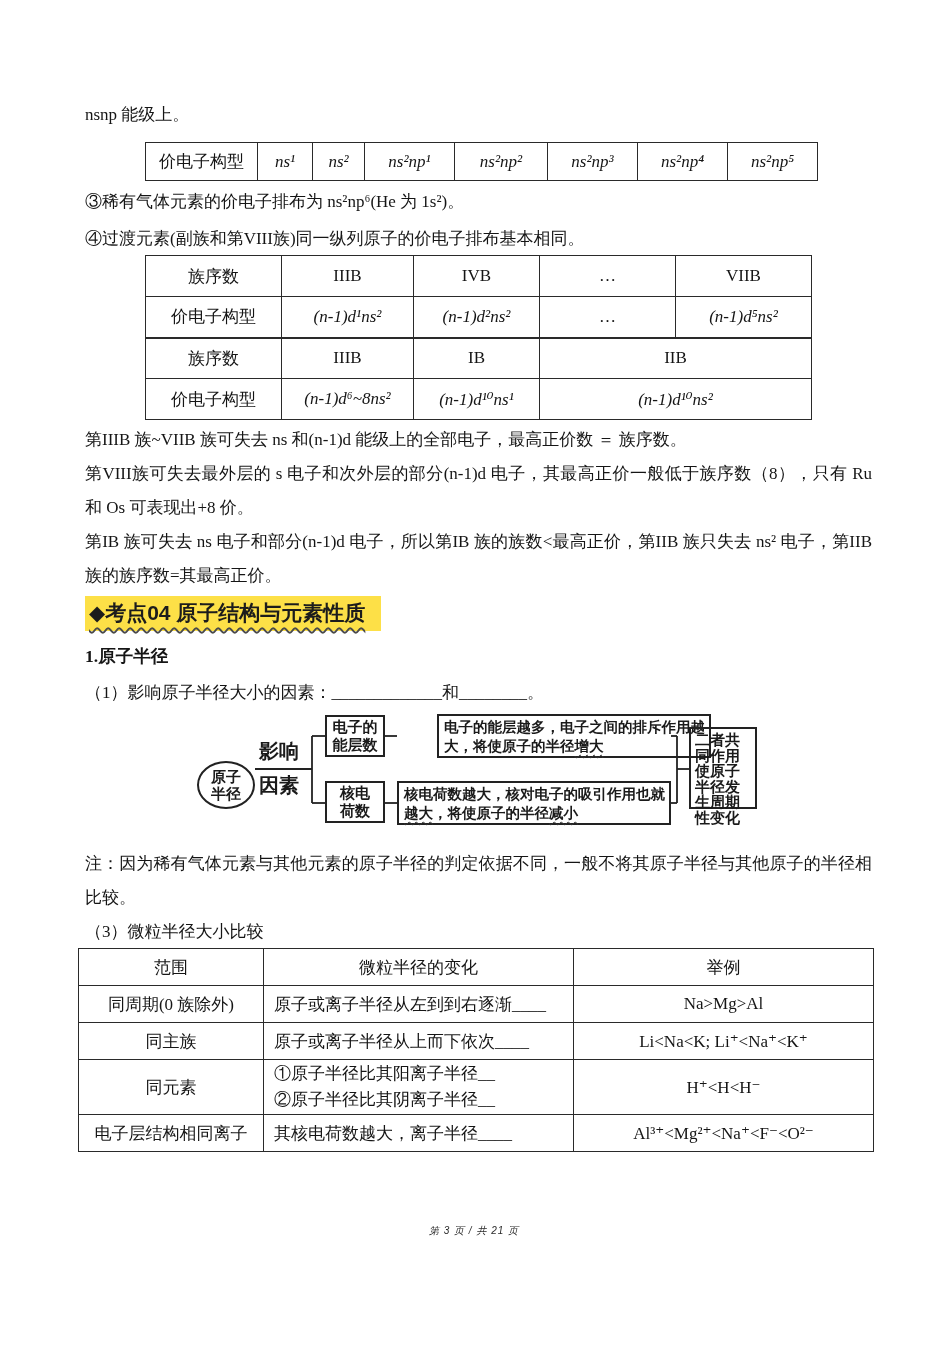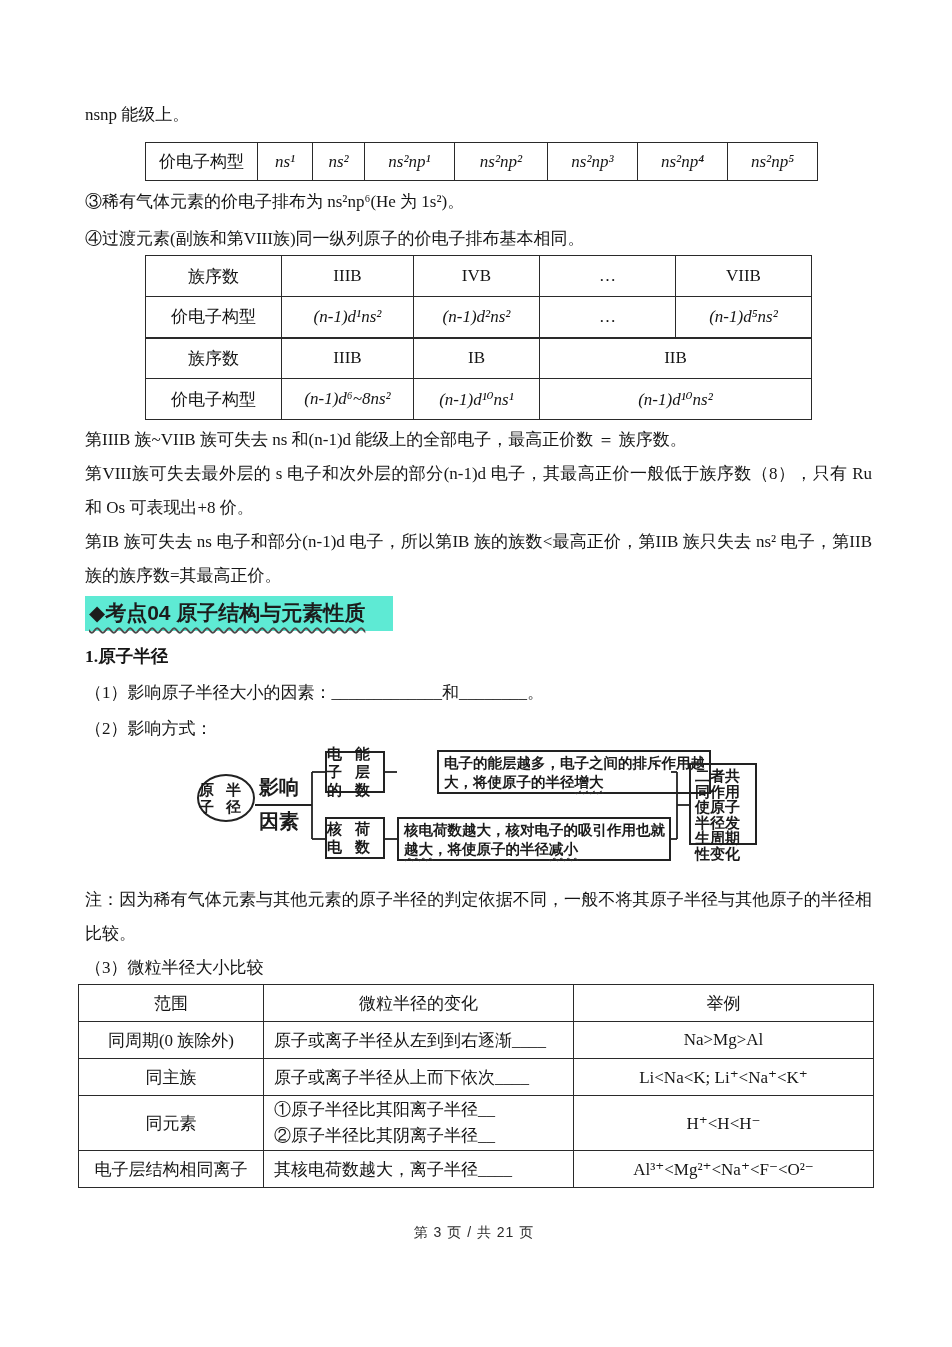--- a/index.html
+++ b/index.html
@@ -34,57 +34,57 @@
   .n3 { margin-top: 9px; }
   .n4 { margin-top: 13px; }
 
   .para { line-height: 34px; text-align: justify; }
   .p-first { margin-top: 3px; }
 
   
   .topic-wrap { margin-top: 3px; }
   .topic {
     display: inline-block;
-    background: #5eead4;
+    background: #fde047;
     font-family: "Liberation Sans", "DejaVu Sans", sans-serif;
     font-weight: bold;
     font-size: 21px;
     color: #1c1c1c;
-    padding: 3px 28px 4px 4px;
+    padding: 3px 16px 4px 4px;
     text-decoration: underline wavy #4a4a4a 2px;
     text-underline-offset: 7px;
   }
   .sub-title { font-weight: bold; margin-top: 15px; line-height: 21px; font-size: 17.5px; }
   .item { margin-top: 15px; line-height: 21px; }
 
   
   .diagram {
     position: relative;
     height: 128px;
     margin-top: 2px;
     font-family: "Liberation Sans", "DejaVu Sans", sans-serif;
     font-weight: bold;
     color: #1a1a1a;
   }
   .diagram svg { position: absolute; left: 0; top: 0; }
   .d-ellipse {
-    position: absolute; left: 112px; top: 33px;
+    position: absolute; left: 112px; top: 56px;
     width: 58px; height: 48px;
     border: 2px solid #222; border-radius: 50%;
-    display: flex; flex-direction: row; align-items: center; justify-content: center;
+    display: flex; flex-direction: column; align-items: center; justify-content: center;
     font-size: 15px; line-height: 17px;
   }
   .d-factor { position: absolute; left: 174px; width: 40px; font-size: 20px; line-height: 17px; }
   .f1 { top: 38px; }
   .f2 { top: 72px; }
   .d-box {
     position: absolute; left: 240px;
     width: 60px; height: 42px;
     border: 2px solid #222;
-    display: flex; flex-direction: row; align-items: center; justify-content: center;
+    display: flex; flex-direction: column; align-items: center; justify-content: center;
     font-size: 15px; line-height: 18px;
   }
   .d-boxA { top: 10px; }
   .d-boxB { top: 76px; }
   .d-desc {
     position: absolute; left: 312px;
     width: 274px; height: 44px;
     border: 2px solid #222;
     padding: 2px 4px 1px 5px;
     font-size: 14.5px; line-height: 19px;
@@ -107,24 +107,25 @@
 
   .tbl3 { margin: 6px 0 0 -7px; width: 795px; }
   .tbl3 td { height: 37px; }
   .tbl3 td.chg { text-align: left; padding-left: 10px; }
   .tbl3 .dbl { height: 55px; }
   .tbl3 .dbl .ln { line-height: 26px; }
 
   .footer {
     position: absolute; left: 0; right: 4px; top: 1224px;
     text-align: center;
-    font-size: 14px;
+    font-size: 10px;
     letter-spacing: 1px;
     color: #2a2a2a;
     font-family: "Liberation Sans", "DejaVu Sans", sans-serif;
+    font-style: italic;
   }
 </style>
 </head>
 <body>
 
 <div class="page">
 
   <p class="intro">nsnp 能级上。</p>
 
   <table class="tbl1">
@@ -196,21 +197,20 @@
   <p class="para p-first">第IIIB 族~VIIB 族可失去 ns 和(n-1)d 能级上的全部电子，最高正价数 ＝ 族序数。</p>
   <p class="para">第VIII族可失去最外层的 s 电子和次外层的部分(n-1)d 电子，其最高正价一般低于族序数（8），只有 Ru 和 Os 可表现出+8 价。</p>
   <p class="para">第IB 族可失去 ns 电子和部分(n-1)d 电子，所以第IB 族的族数&lt;最高正价，第IIB 族只失去 ns² 电子，第IIB 族的族序数=其最高正价。</p>
 
   <div class="topic-wrap">
     <span class="topic">◆考点04 原子结构与元素性质</span>
   </div>
 
   <p class="sub-title">1.原子半径</p>
   <p class="item">（1）影响原子半径大小的因素：_____________和________。</p>
-  <p class="item">（2）影响方式：</p>
 
   <div class="diagram">
     <svg width="690" height="128">
       <g stroke="#222" stroke-width="1.8" fill="none">
         <line x1="170" y1="64" x2="227" y2="64"></line>
         <line x1="227" y1="31" x2="227" y2="98"></line>
         <line x1="227" y1="31" x2="240" y2="31"></line>
         <line x1="227" y1="98" x2="240" y2="98"></line>
         <line x1="300" y1="31" x2="312" y2="31"></line>
         <line x1="300" y1="98" x2="312" y2="98"></line>

